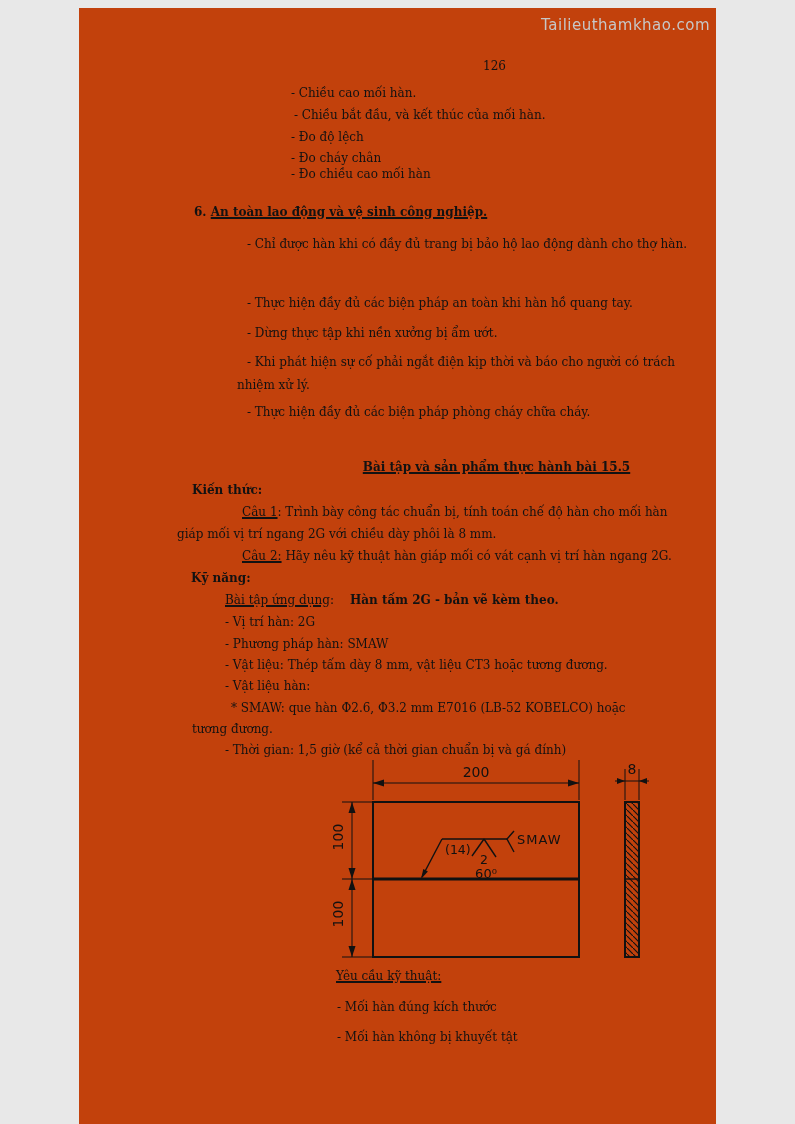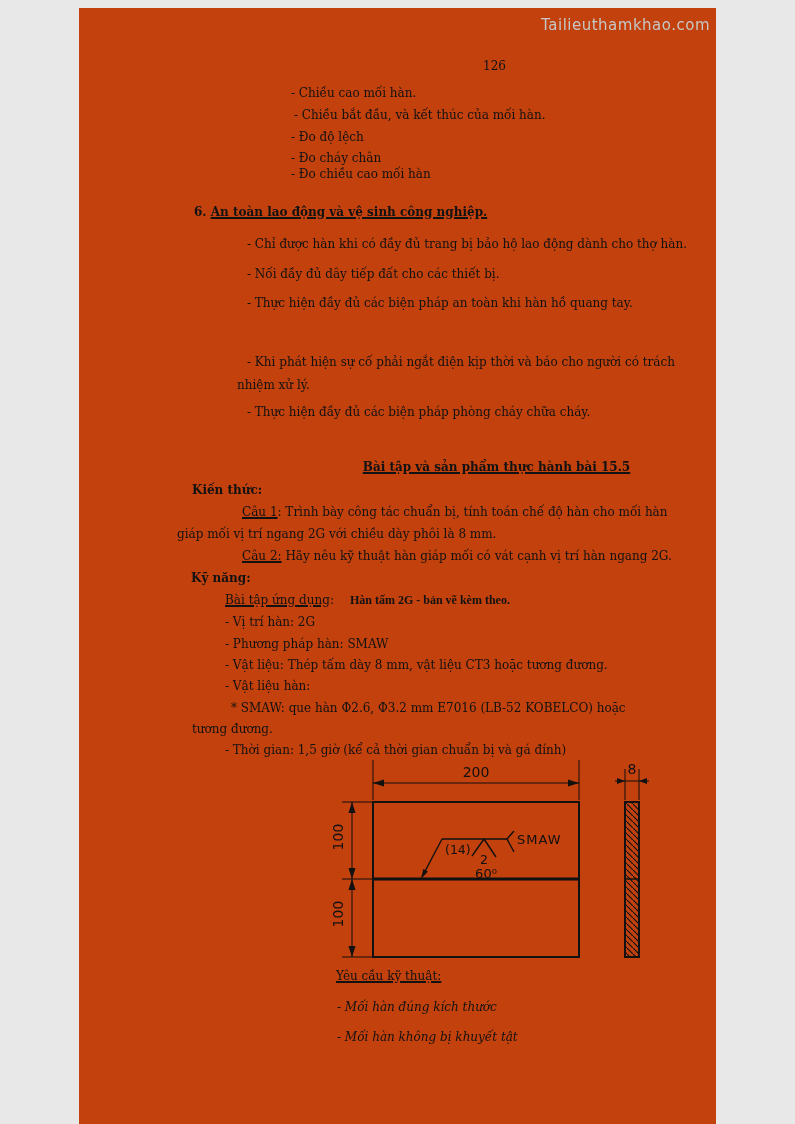--- a/index.html
+++ b/index.html
@@ -4,27 +4,27 @@
 <style>
   html,body{margin:0;padding:0;background:#e8e8e8;}
   .page{
     position:relative;width:637px;height:1124px;background:#c2410c;
     font-family:"DejaVu Serif","Liberation Serif",serif;
     color:#121212;overflow:hidden;margin:8px auto;
   }
   .ln{position:absolute;white-space:nowrap;font-size:12px;line-height:21px;}
   .b{font-weight:bold;}
   .u{text-decoration:underline;text-decoration-thickness:1.5px;}
-  .i{font-style:italic;}
+  .i{}
   .center-title{left:40px;width:755px;text-align:center;}
   .watermark{
     position:absolute;top:8px;right:6px;font-size:15px;color:#c7c7c7;
     font-family:"DejaVu Sans","Liberation Sans",sans-serif;letter-spacing:.5px;
   }
-  .gap-left{padding-left:16px;font-family:Liberation Serif, serif;}
+  .gap-left{padding-left:16px;}
   svg text{font-family:"DejaVu Sans","Liberation Sans",sans-serif;fill:#111;}
   svg .thin{stroke:#111;stroke-width:1;}
   svg .med{stroke:#111;stroke-width:1.4;}
   svg .thick{stroke:#111;stroke-width:2;}
   svg .seam{stroke:#111;stroke-width:3;}
   svg .arr{fill:#111;stroke:none;}
 </style>
 </head>
 <body>
 
@@ -36,22 +36,22 @@
 
   <div class="ln" style="left:212px;top:75px;">- Chiều cao mối hàn.</div>
   <div class="ln" style="left:215px;top:97px;">- Chiều bắt đầu, và kết thúc của mối hàn.</div>
   <div class="ln" style="left:212px;top:119px;">- Đo độ lệch</div>
   <div class="ln" style="left:212px;top:140px;">- Đo cháy chân</div>
   <div class="ln" style="left:212px;top:156px;">- Đo chiều cao mối hàn</div>
 
   <div class="ln b" style="left:115px;top:194px;"><span>6.</span> <span class="u">An toàn lao động và vệ sinh công nghiệp.</span></div>
 
   <div class="ln" style="left:168px;top:226px;">- Chỉ được hàn khi có đầy đủ trang bị bảo hộ lao động dành cho thợ hàn.</div>
-  <div class="ln" style="left:168px;top:256px;">- Nối đầy đủ dây tiếp đất cho các thiết bị.</div>
   <div class="ln" style="left:168px;top:285px;">- Thực hiện đầy đủ các biện pháp an toàn khi hàn hồ quang tay.</div>
+  <div class="ln" style="left:168px;top:315px;">- Dừng thực tập khi nền xưởng bị ẩm ướt.</div>
   <div class="ln" style="left:168px;top:344px;">- Khi phát hiện sự cố phải ngắt điện kịp thời và báo cho người có trách</div>
   <div class="ln" style="left:158px;top:367px;">nhiệm xử lý.</div>
   <div class="ln" style="left:168px;top:394px;">- Thực hiện đầy đủ các biện pháp phòng cháy chữa cháy.</div>
 
   <div class="ln b u center-title" style="top:449px;">Bài tập và sản phẩm thực hành bài 15.5</div>
 
   <div class="ln b" style="left:113px;top:472px;">Kiến thức:</div>
 
   <div class="ln" style="left:163px;top:494px;"><span class="u">Câu 1</span><span>: Trình bày công tác chuẩn bị, tính toán chế độ hàn cho mối hàn</span></div>
   <div class="ln" style="left:98px;top:516px;">giáp mối vị trí ngang 2G với chiều dày phôi là 8 mm.</div>

